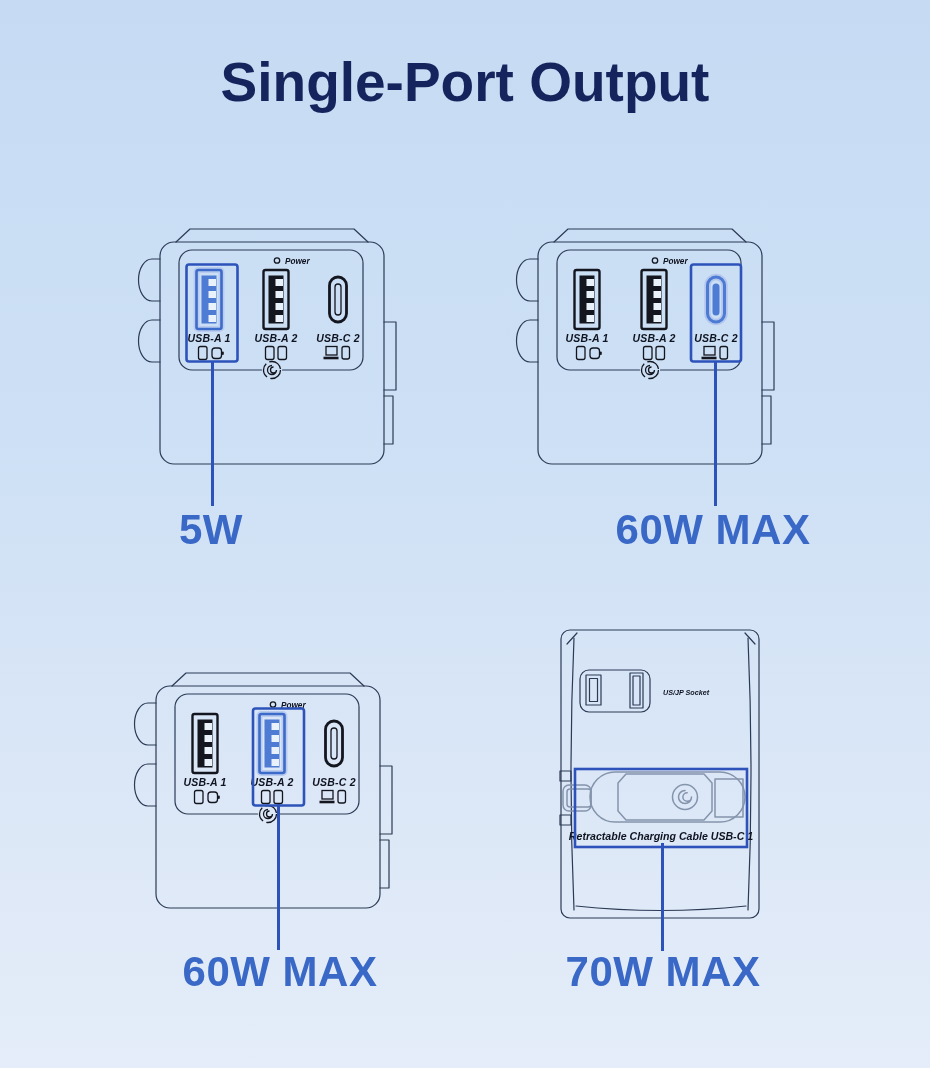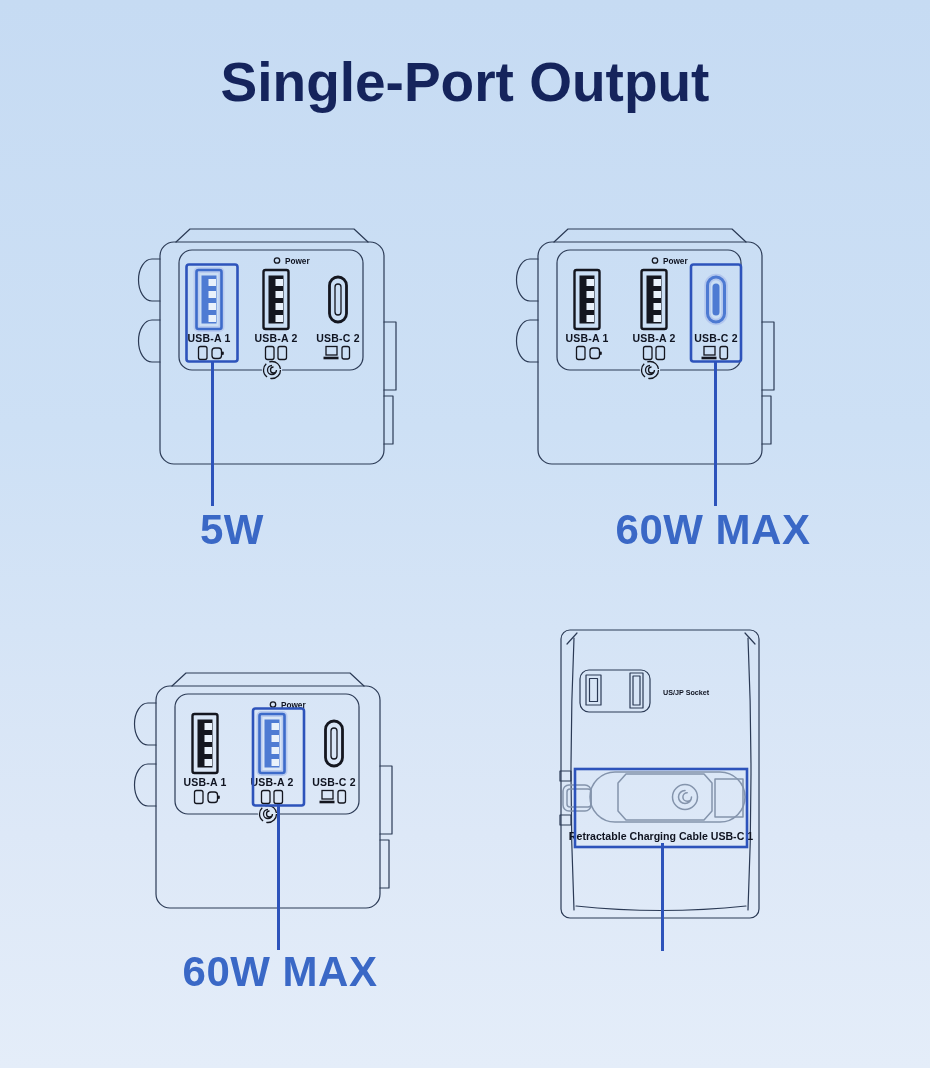--- a/index.html
+++ b/index.html
@@ -7,36 +7,36 @@
   body {
     font-family:"Liberation Sans", sans-serif;
     background:linear-gradient(180deg,#c6dbf3 0%,#cde0f5 40%,#dde8f7 78%,#e4edf9 100%);
     position:relative; overflow:hidden;
   }
   .stage { position:absolute; inset:0;padding-left:40px; }
   .title {
     position:absolute; top:50px; left:0; right:0; text-align:center;
     font-size:55px; font-weight:700; color:#15245c; letter-spacing:0px;
   }
-  .fig { position:absolute; }
+  .fig { position:absolute;font-style:italic; }
   .fig-a { left:130px; top:226px; }
   .fig-b { left:508px; top:226px; }
   .fig-c { left:126px; top:670px; }
   .fig-d { left:555px; top:618px;text-align:right; }
   .callout { position:absolute; width:3px; background:#2d53bb; z-index:5; }
   .co-a { left:211px; top:362px; height:144px; }
   .co-b { left:714px; top:362px; height:144px; }
   .co-c { left:277px; top:804px; height:146px; }
   .co-d { left:661px; top:843px; height:108px; }
   .watt {
     position:absolute; transform:translateX(-50%);
     font-size:42px; font-weight:700; color:#3a68c6; letter-spacing:0.5px;
     white-space:nowrap; z-index:6;
   }
-  .w-a { left:211px; top:506px;margin-left:21px; }
+  .w-a { left:211px; top:506px; }
   .w-b { left:713px; top:506px; }
   .w-c { left:280px; top:948px; }
   .w-d { left:663px; top:948px; }
   
   .ln  { fill:none; stroke:#2b3a55; stroke-width:1.2px; stroke-linejoin:round; stroke-linecap:round; }
   .ink { fill:none; stroke:#14161f; stroke-width:2.4px; }
   .thin{ fill:none; stroke:#14161f; stroke-width:1.3px; }
   .blk { fill:#14161f; }
   .tooth { fill:#e9f1fb; }
   .hlbox { fill:none; stroke:#2d53bb; stroke-width:2.6px; }
@@ -256,14 +256,15 @@
   </div>
 
   <div class="callout co-a"></div>
   <div class="callout co-b"></div>
   <div class="callout co-c"></div>
   <div class="callout co-d"></div>
 
   <div class="watt w-a">5W</div>
   <div class="watt w-b">60W MAX</div>
   <div class="watt w-c">60W MAX</div>
+  <div class="watt w-d">70W MAX</div>
 
 </div>
 
 </body></html>

